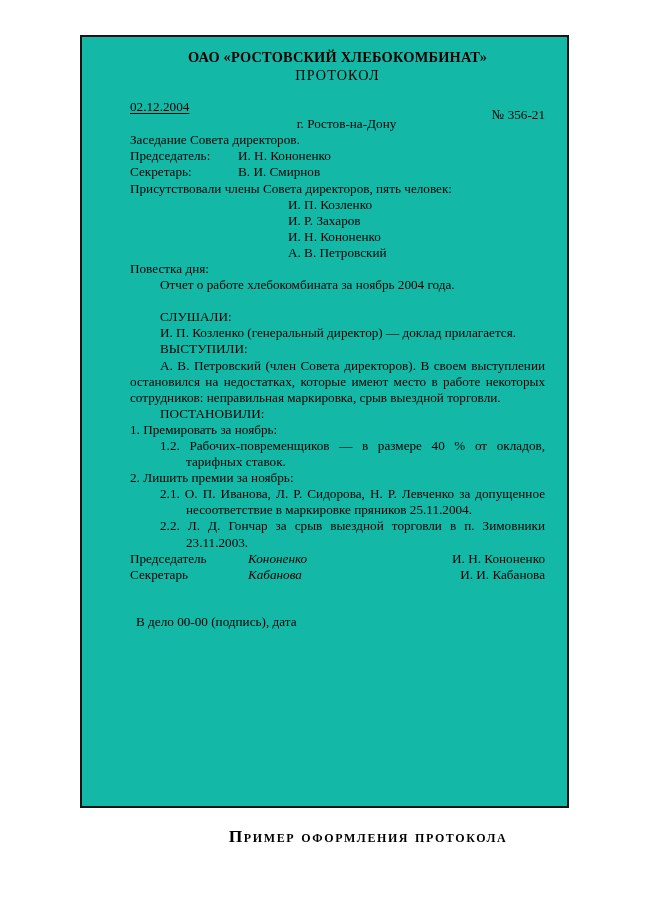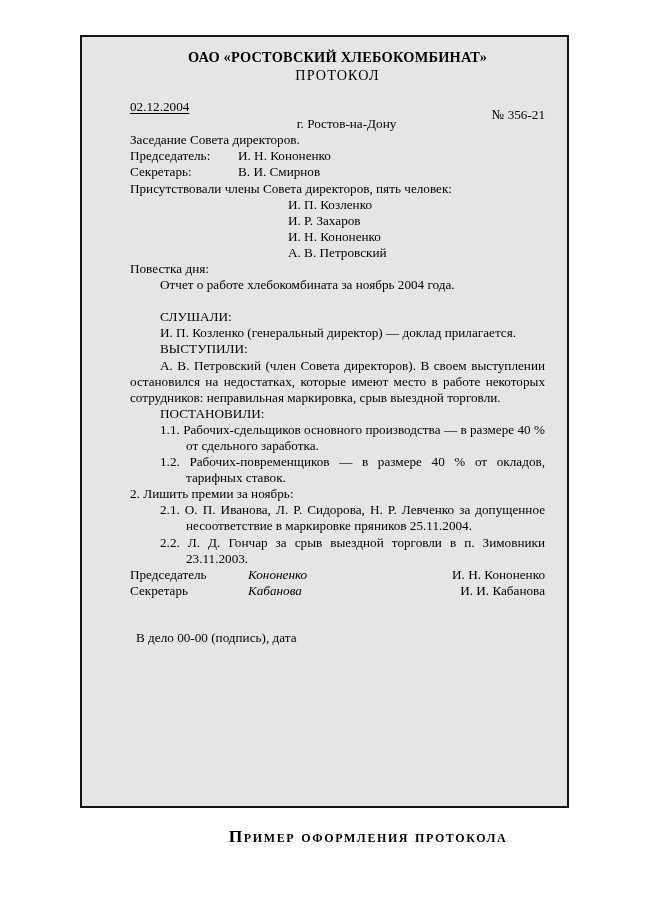--- a/index.html
+++ b/index.html
@@ -18,21 +18,21 @@
 
   
   #doc-box {
     position: absolute;
     left: 80px;
     top: 35px;
     width: 489px;
     height: 773px;
     border: 2px solid #141414;
     box-sizing: border-box;
-    background: #e5e5e5;
+    background: #14b8a6;
   }
 
   #doc-inner {
     position: absolute;
     left: 48px;          
     top: 8px;
     right: 22px;
     font-size: 13.2px;
     line-height: 16.1px;
   }
@@ -177,23 +177,23 @@
     <div class="blank"></div>
 
     <div class="section-head">СЛУШАЛИ:</div>
     <div class="para">И. П. Козленко (генеральный директор) — доклад прилагается.</div>
 
     <div class="section-head">ВЫСТУПИЛИ:</div>
     <div class="para">А. В. Петровский (член Совета директоров). В своем выступлении остановился на недостатках, которые имеют место в работе некоторых сотрудников: неправильная мар­кировка, срыв выездной торговли.</div>
 
     <div class="section-head">ПОСТАНОВИЛИ:</div>
 
-    <div class="item2">
-      <span>1.1.</span>
-      <span>Рабочих-сдельщиков основного производства — в размере 40 % от сдельного заработка.</span>
+    <div class="item1">
+      <span>1.</span>
+      <span>Премировать за ноябрь:</span>
     </div>
     <div class="item2">
       <span>1.2.</span>
       <span>Рабочих-повременщиков — в размере 40 % от ок­ладов, тарифных ставок.</span>
     </div>
 
     <div class="item1">
       <span>2.</span>
       <span>Лишить премии за ноябрь:</span>
     </div>

